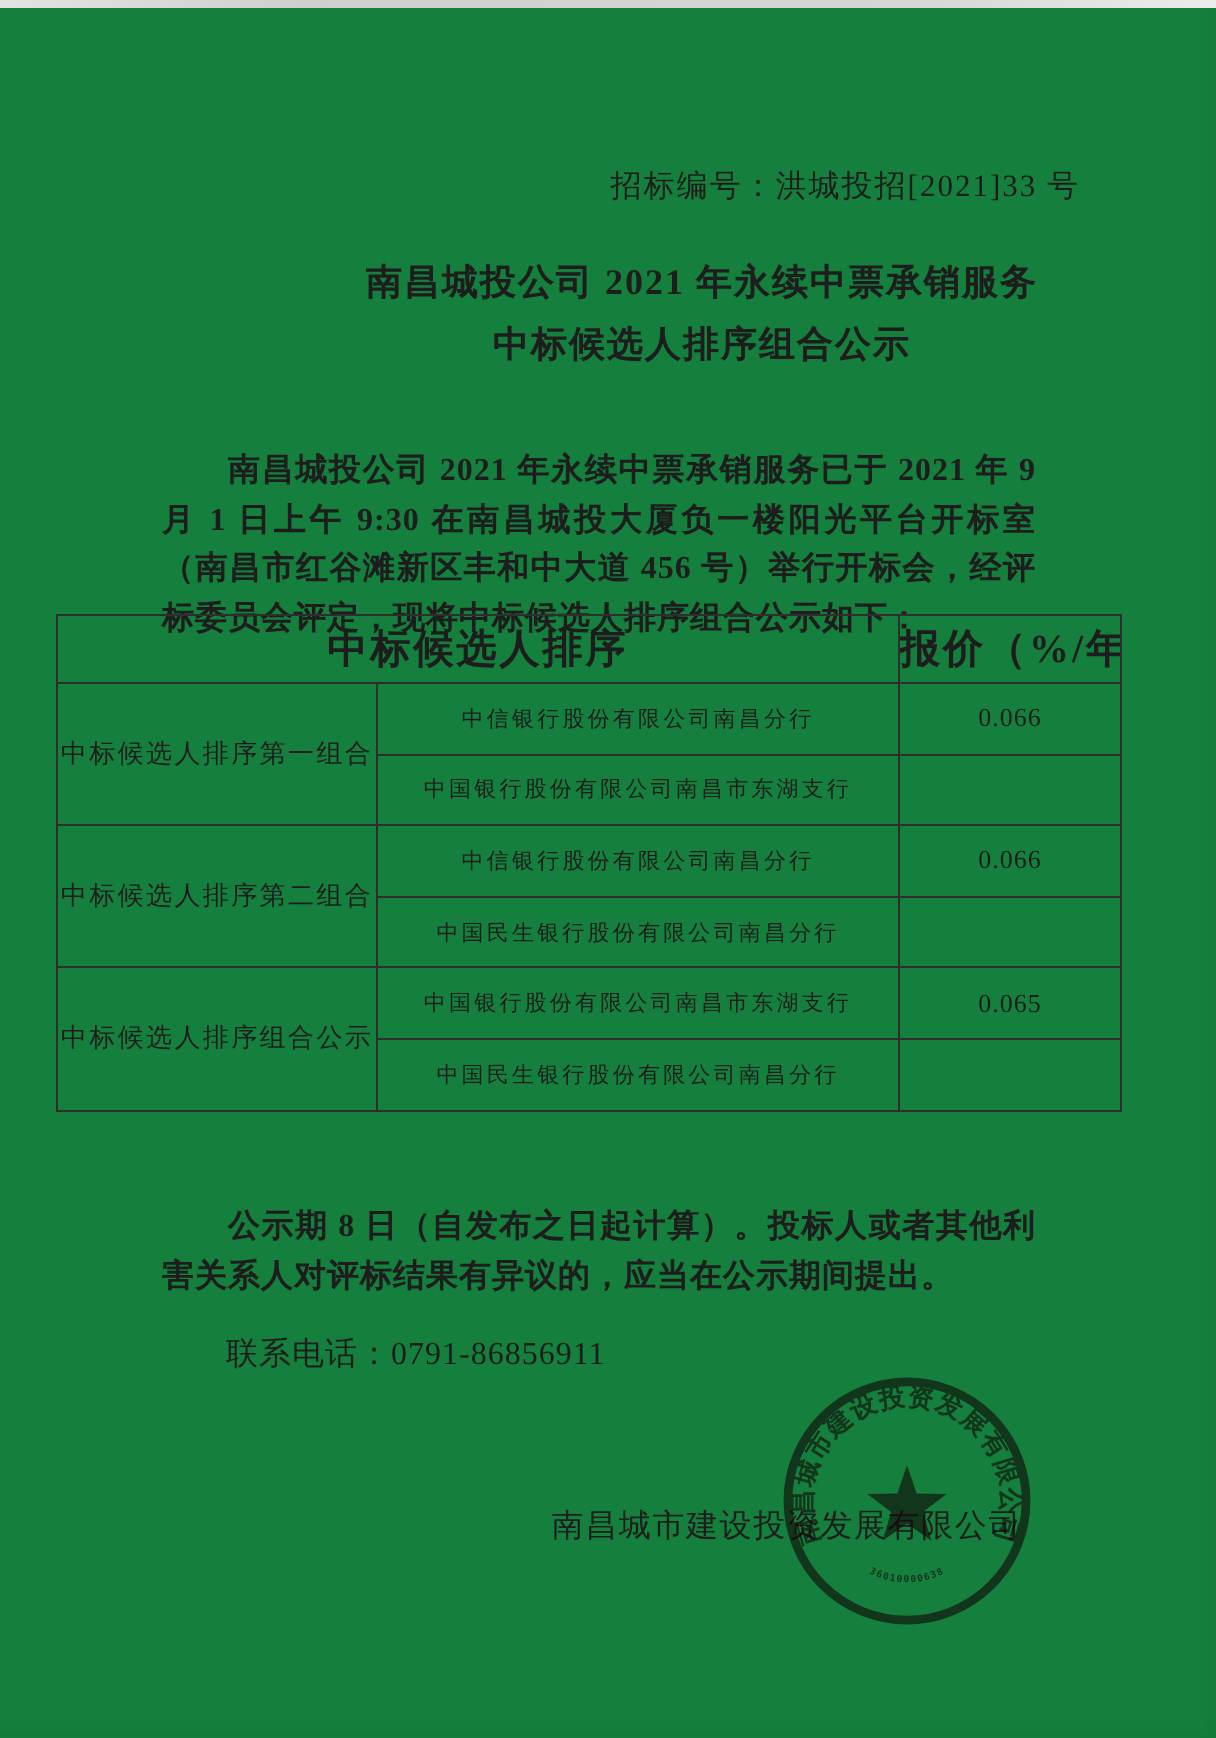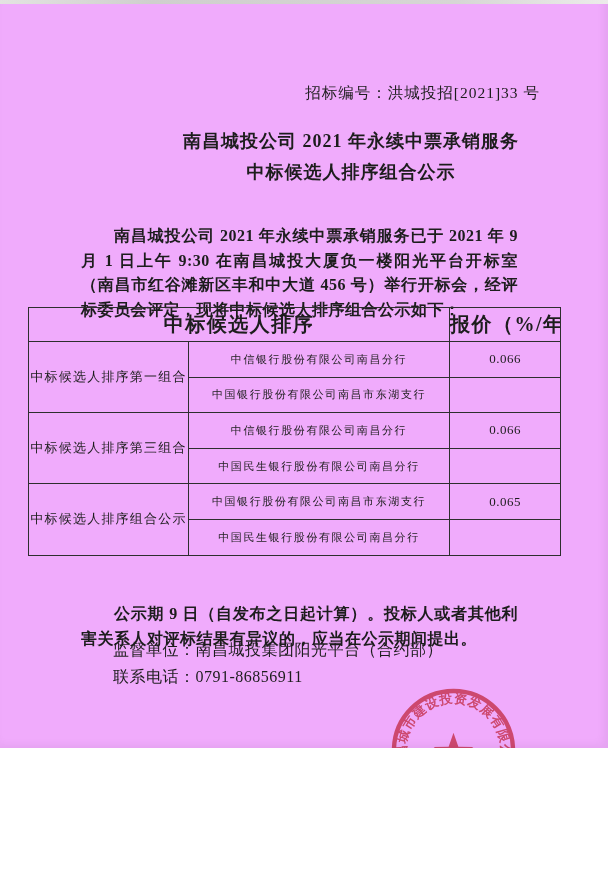--- a/index.html
+++ b/index.html
@@ -1,19 +1,19 @@
 <!DOCTYPE html>
 <html style="--seal-color: #d5565c;"><head>
 <meta charset="utf-8">
 <style>
   html, body { margin:0; padding:0; background:#ffffff; }
   .page {
     position:relative;
-    width:608px; height:748px;
-    background:#f0abfc;
+    width:608px; height:869px;
+    background:#15803d;
     font-family:"Liberation Serif","DejaVu Serif",serif;
     color:#1d1d1d;
     overflow:hidden;
     box-shadow: inset -4px -3px 8px rgba(0,0,0,0.05);
   }
   .scan-strip {
     position:absolute; top:0; left:0; right:0; height:4px;
     background:linear-gradient(to right,#e3e3e1,#cfcfcd 25%,#d6d6d4 75%,#ececea);
   }
   .bid-number {
@@ -106,42 +106,41 @@
       <tr>
         <td rowspan="2" class="group-cell">中标候选人排序第一组合</td>
         <td class="bank-cell">中信银行股份有限公司南昌分行</td>
         <td class="price-cell">0.066</td>
       </tr>
       <tr>
         <td class="bank-cell">中国银行股份有限公司南昌市东湖支行</td>
         <td class="price-cell"></td>
       </tr>
       <tr>
-        <td rowspan="2" class="group-cell">中标候选人排序第三组合</td>
+        <td rowspan="2" class="group-cell">中标候选人排序第二组合</td>
         <td class="bank-cell">中信银行股份有限公司南昌分行</td>
         <td class="price-cell">0.066</td>
       </tr>
       <tr>
         <td class="bank-cell">中国民生银行股份有限公司南昌分行</td>
         <td class="price-cell"></td>
       </tr>
       <tr>
         <td rowspan="2" class="group-cell">中标候选人排序组合公示</td>
         <td class="bank-cell">中国银行股份有限公司南昌市东湖支行</td>
         <td class="price-cell">0.065</td>
       </tr>
       <tr>
         <td class="bank-cell">中国民生银行股份有限公司南昌分行</td>
         <td class="price-cell"></td>
       </tr>
     </tbody>
   </table>
 
-  <p class="para notice">公示期 9 日（自发布之日起计算）。投标人或者其他利害关系人对评标结果有异议的，应当在公示期间提出。</p>
-  <div class="flat-line supervisor">监督单位：南昌城投集团阳光平台（合约部）</div>
+  <p class="para notice">公示期 8 日（自发布之日起计算）。投标人或者其他利害关系人对评标结果有异议的，应当在公示期间提出。</p>
   <div class="flat-line phone">联系电话：0791-86856911</div>
 
   <div class="company-line">南昌城市建设投资发展有限公司</div>
 
   <svg class="seal" viewBox="0 0 130 130" aria-hidden="true">
     <defs>
       <path id="ringPath" d="M 21.5,85.3 A 48,48 0 1 1 108.5,85.3" fill="none"></path>
       <path id="serialPath" d="M 41.5,98.6 A 41,41 0 0 0 88.5,98.6" fill="none"></path>
     </defs>
     <circle cx="65" cy="65" r="60" fill="none" stroke="var(--seal-color,#d5565c)" stroke-width="4.4"></circle>

